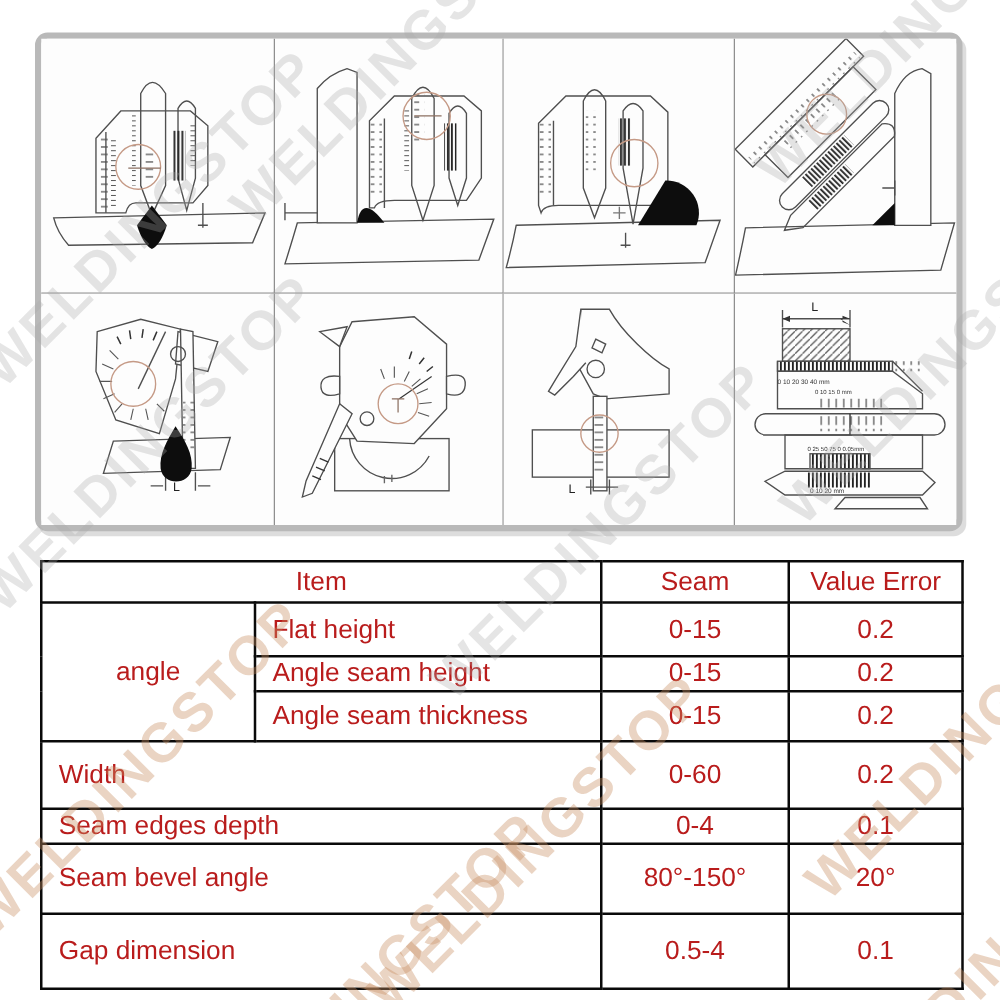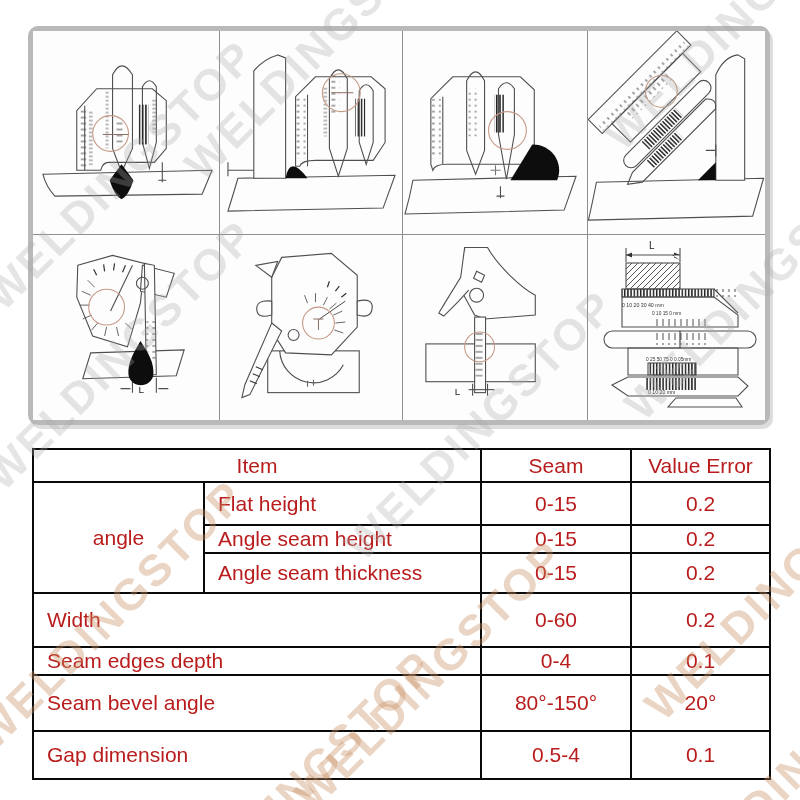--- a/index.html
+++ b/index.html
@@ -280,21 +280,21 @@
   <tr style="height:28px">
     <td colspan="2" class="tl">Seam edges depth</td>
     <td class="tc">0-4</td>
     <td class="tc">0.1</td>
   </tr>
   <tr style="height:56px">
     <td colspan="2" class="tl">Seam bevel angle</td>
     <td class="tc">80°-150°</td>
     <td class="tc">20°</td>
   </tr>
-  <tr style="height:48px">
+  <tr style="height:60px">
     <td colspan="2" class="tl">Gap dimension</td>
     <td class="tc">0.5-4</td>
     <td class="tc">0.1</td>
   </tr>
 </tbody>
   </table>
 
 <div class="wm gray" style="left:-60px;top:150px">WELDINGSTOP</div>
 <div class="wm gray" style="left:140px;top:20px">WELDINGSTOP</div>
 <div class="wm gray" style="left:560px;top:-10px">WELDINGSTOP</div>

